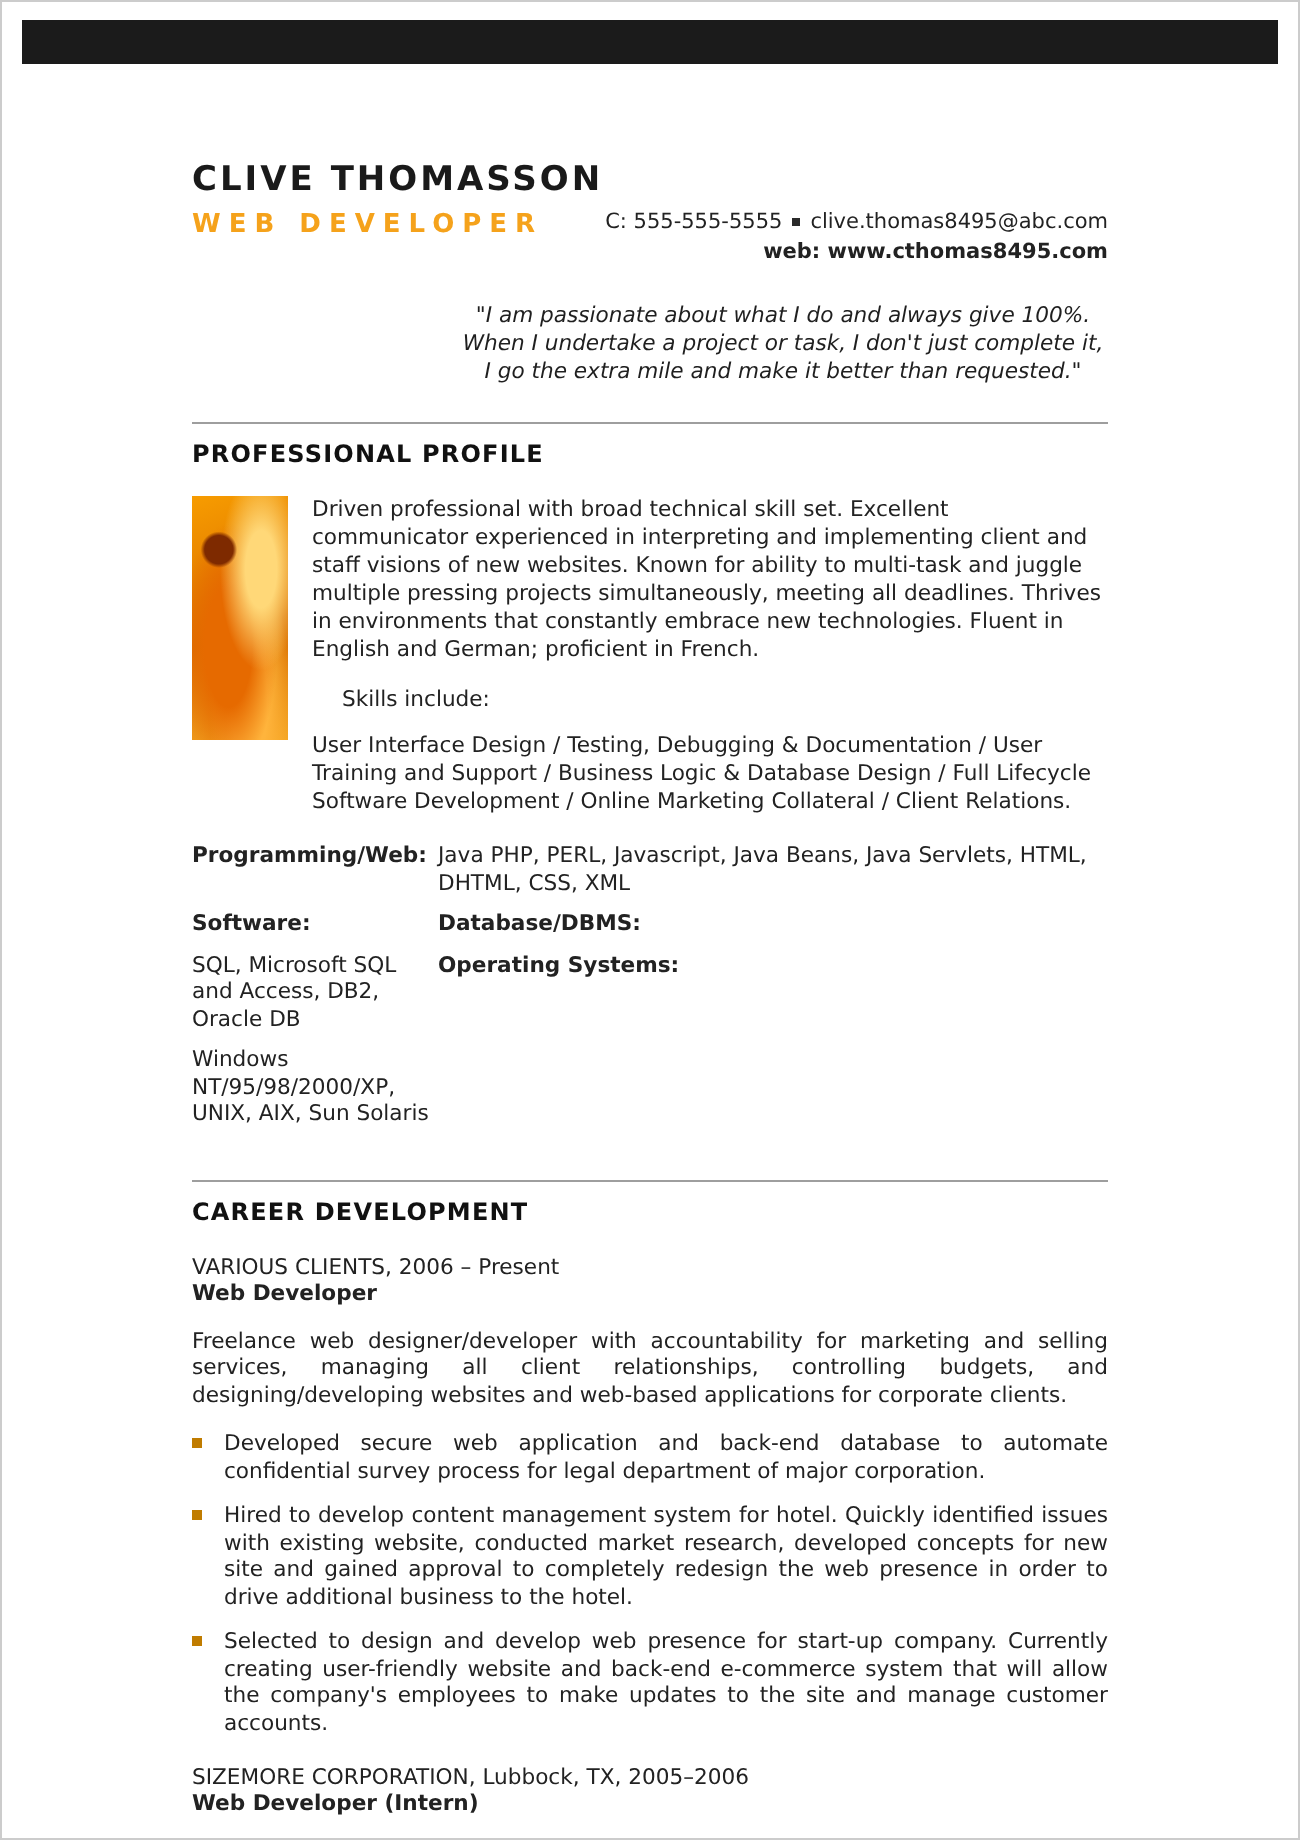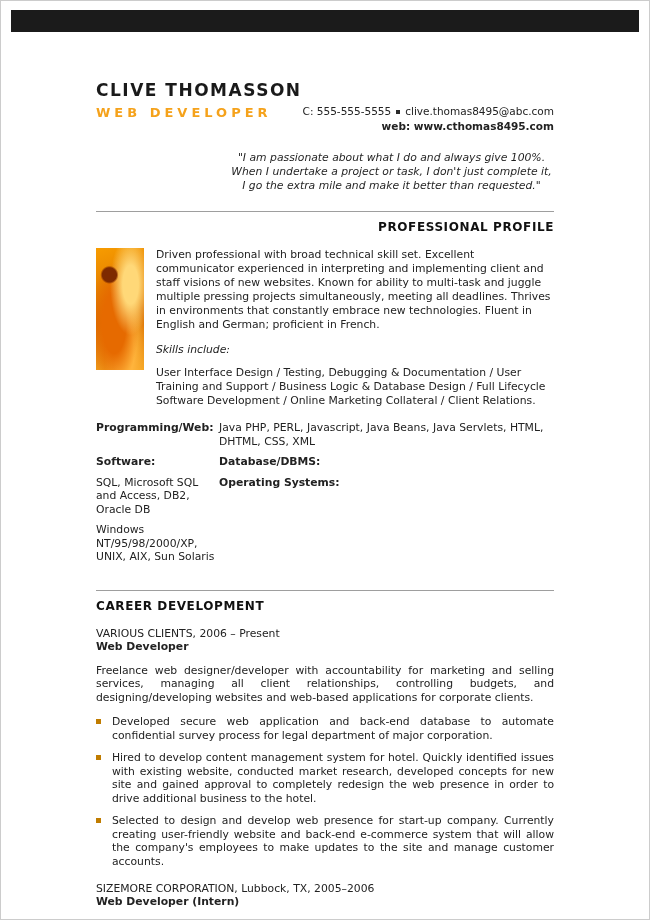--- a/index.html
+++ b/index.html
@@ -44,36 +44,36 @@
     margin-top:17px; margin-left:auto; width:325px;
     font-style:italic; font-size:10.8px; line-height:14px; text-align:center;
     color:#1f1f1f;
   }
   
   .section-heading {
     border-top:1px solid #9e9e9e;
     padding-top:8px;
     font-size:12px; font-weight:bold; letter-spacing:0.6px; color:#111111;
   }
-  .mt-sec1 { margin-top:18px;text-align:right; }
+  .mt-sec1 { margin-top:18px; }
   .mt-sec2 { margin-top:24px; }
   .mt-sec3 { margin-top:26px; }
   
   .profile-row { display:flex; gap:12px; margin-top:14px; }
   .flower {
     flex:0 0 48px; width:48px; height:122px;
     background:
       radial-gradient(circle at 28% 22%, #7e2a00 0 7%, rgba(126,42,0,0) 9%),
       radial-gradient(ellipse at 72% 30%, #ffd878 0 16%, rgba(255,216,120,0) 42%),
       radial-gradient(ellipse at 38% 62%, #e66a00 0 28%, rgba(230,106,0,0) 58%),
       radial-gradient(ellipse at 60% 85%, #ffb43c 0 22%, rgba(255,180,60,0) 50%),
       linear-gradient(160deg, #f79c00 0%, #d96c00 55%, #f5a623 100%);
   }
   .profile-text { flex:1; font-size:10.8px; line-height:14px; }
-  .skills-label { font-style:italic; margin-top:11px; }
+  .skills-label { margin-top:11px;margin-left:15px; }
   .skills-list { margin-top:9px; }
   
   .skills-table { margin-top:13px; display:grid; grid-template-columns:123px 1fr; row-gap:7px; font-size:10.8px; line-height:13.5px; }
   .skills-table .label { font-weight:bold; }
   
   .employer-line { font-size:10.8px; line-height:13px; margin-top:14px; }
   .role-line { font-size:10.8px; font-weight:bold; line-height:13px; }
   .job-summary { margin-top:11px; font-size:10.8px; line-height:13.5px; text-align:justify; }
   .bullets { margin-top:11px; }
   .bullet-item { display:flex; gap:11px; margin-bottom:9px; }

